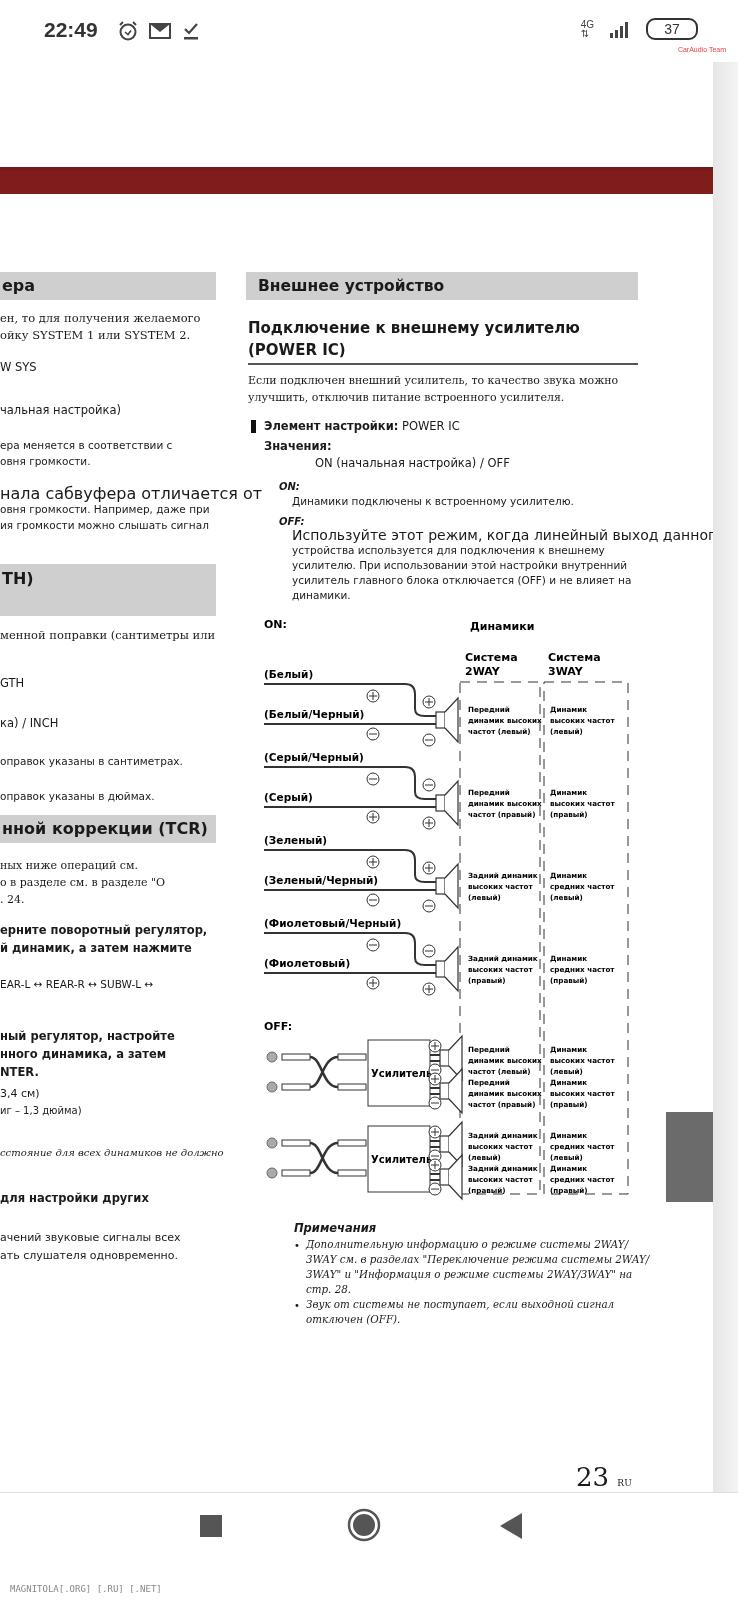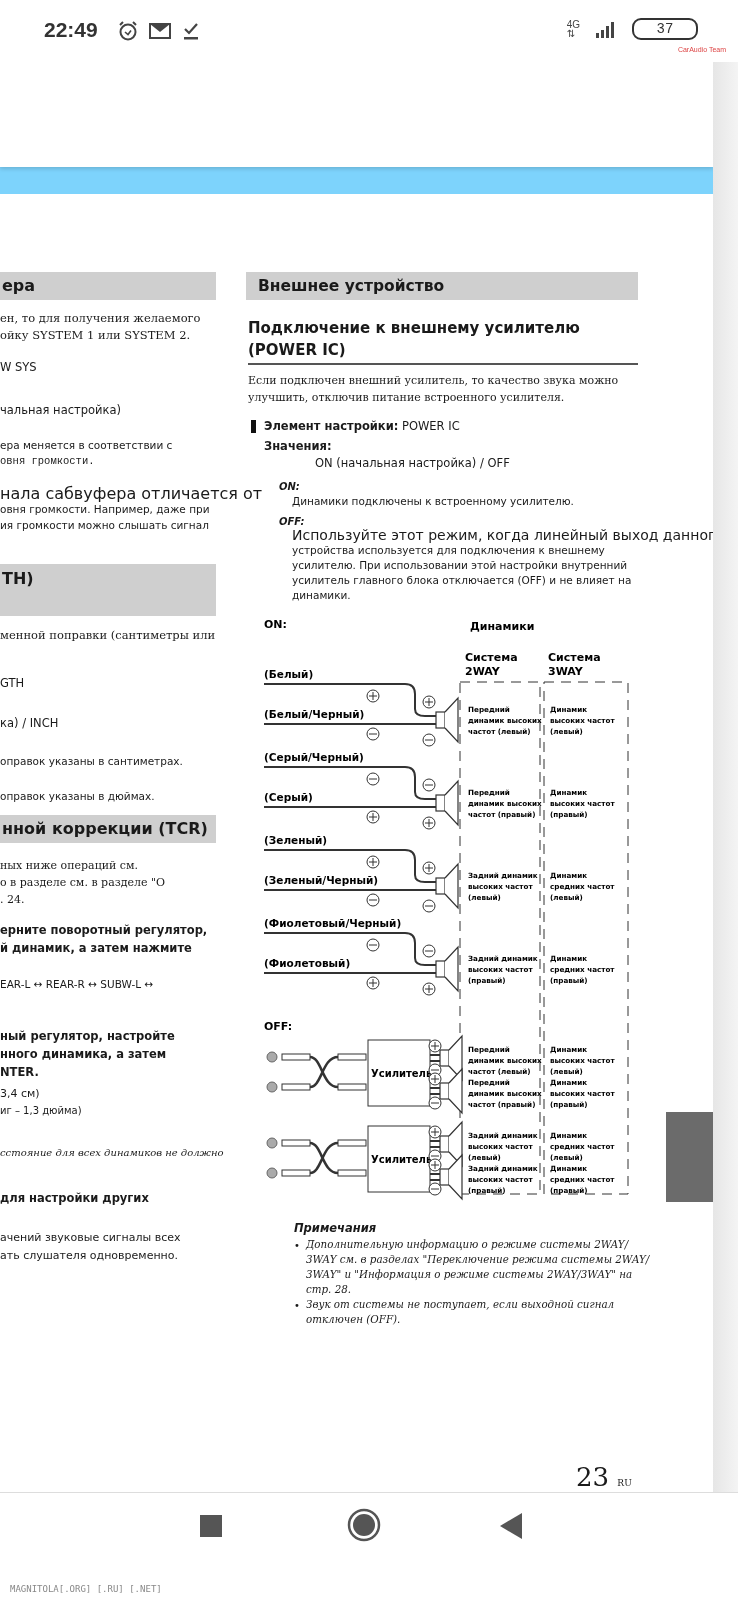--- a/index.html
+++ b/index.html
@@ -5,25 +5,25 @@
   * { box-sizing: border-box; margin: 0; padding: 0; }
   html, body { width: 738px; height: 1600px; overflow: hidden; background: #fff; }
   body { position: relative; font-family: "DejaVu Sans", sans-serif; color: #1a1a1a; }
 
   
   .statusbar { position: absolute; left: 0; top: 0; width: 738px; height: 62px; background: #fff; }
   .sb-time { position: absolute; left: 44px; top: 18px; font-family: "Liberation Sans", sans-serif; font-weight: bold; font-size: 21px; color: #333; }
   .sb-icons { position: absolute; left: 117px; top: 20px; display: flex; gap: 10px; align-items: center; }
   .sb-right { position: absolute; right: 40px; top: 18px; display: flex; gap: 15px; align-items: center; }
   .sb-4g { font-family: "Liberation Sans", sans-serif; font-size: 10px; color: #444; line-height: 9px; text-align: left; }
-  .battery { border: 2px solid #333; border-radius: 9px; width: 66px; height: 22px; font-family: Liberation Mono, monospace; font-size: 14px; text-align: center; line-height: 18px; color: #333; position: relative; }
+  .battery { border: 2px solid #333; border-radius: 9px; width: 52px; height: 22px; font-family: Liberation Sans, sans-serif; font-size: 14px; text-align: center; line-height: 18px; color: #333; position: relative; }
   .wm-badge { position: absolute; right: 12px; top: 46px; font-family: "Liberation Sans", sans-serif; font-size: 7px; color: #d44; }
 
   
-  .reader { position: absolute; left: 0; top: 62px; width: 738px; height: 1430px; background: #7dd3fc; overflow: hidden; }
+  .reader { position: absolute; left: 0; top: 62px; width: 738px; height: 1430px; background: #7f1d1d; overflow: hidden; }
   .page-top { position: absolute; left: 0; top: 0; width: 713px; height: 105px; background: #fff; box-shadow: 0 2px 4px rgba(0,0,0,0.15); }
   .page { position: absolute; left: 0; top: 132px; width: 713px; height: 1310px; background: #fff; overflow: hidden; }
 
   .gray-bar { position: absolute; background: #cfcfcf; font-family: "DejaVu Sans", sans-serif; font-weight: bold; color: #1a1a1a; }
   .serif { font-family: "DejaVu Serif", serif; }
   .txt { position: absolute; font-size: 11.5px; line-height: 17px; white-space: nowrap; }
   .bold { font-weight: bold; }
   .ital { font-style: italic; }
 
   .left-col .txt { left: 0; }
@@ -75,21 +75,21 @@
 
   <div class="page">
 
     <div class="left-col">
       <div class="gray-bar" style="left:0;top:78px;width:216px;height:28px;font-size:16px;line-height:28px;padding-left:2px;">ера</div>
       <div class="txt serif" style="top:116px;">ен, то для получения желаемого</div>
       <div class="txt serif" style="top:133px;">ойку SYSTEM 1 или SYSTEM 2.</div>
       <div class="txt" style="top:165px;">W SYS</div>
       <div class="txt" style="top:208px;">чальная настройка)</div>
       <div class="txt" style="top:243px;font-size:10.5px;">ера меняется в соответствии с</div>
-      <div class="txt" style="top:259px;font-size:10.5px;font-family:Liberation Mono, monospace;">овня громкости.</div>
+      <div class="txt" style="top:259px;font-size:10.5px;">овня громкости.</div>
       <div class="txt" style="top:291px;font-size:16px;">нала сабвуфера отличается от</div>
       <div class="txt" style="top:307px;font-size:10.5px;">овня громкости. Например, даже при</div>
       <div class="txt" style="top:323px;font-size:10.5px;">ия громкости можно слышать сигнал</div>
 
       <div class="gray-bar" style="left:0;top:370px;width:216px;height:52px;font-size:16px;line-height:23px;padding:3px 2px;">
         <div>TH)</div>
       </div>
       <div class="txt serif" style="top:433px;">менной поправки (сантиметры или</div>
       <div class="txt" style="top:481px;">GTH</div>
       <div class="txt" style="top:521px;">ка) / INCH</div>

